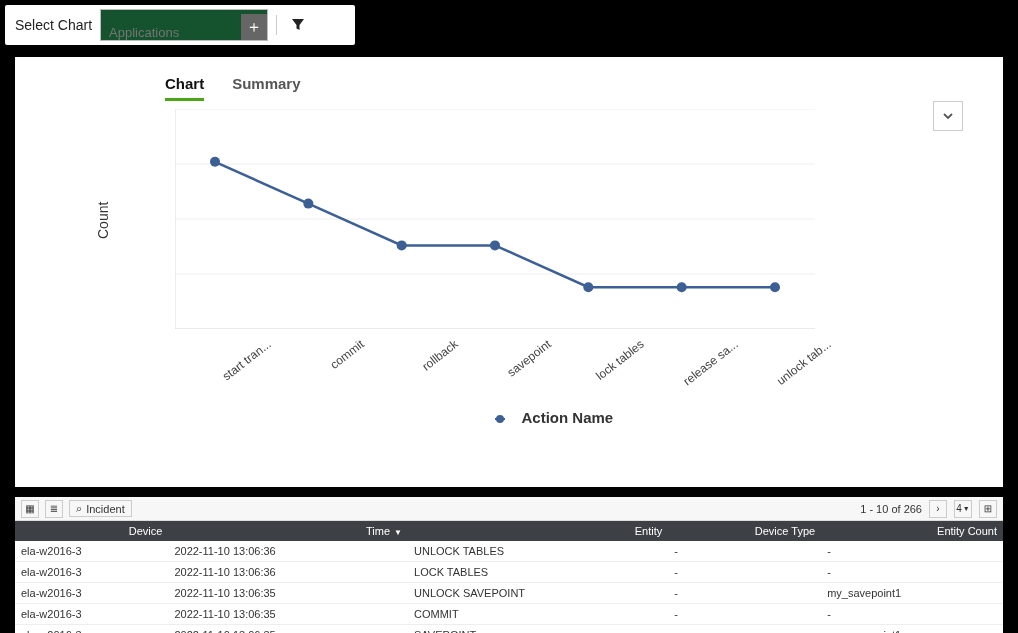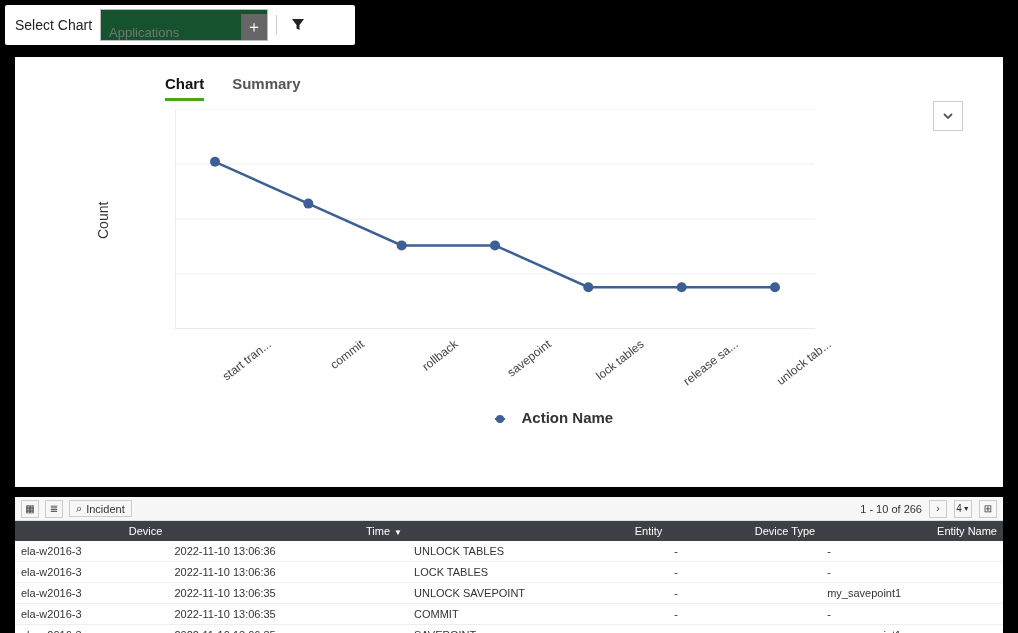--- a/index.html
+++ b/index.html
@@ -135,21 +135,21 @@
         </div>
     </div>
   </div>
   <table>
     <thead>
         <tr id="thead-row">
           <th>Device</th>
           <th>Time<span class="sort-ind">▼</span></th>
           <th>Entity</th>
           <th>Device Type</th>
-          <th>Entity Name</th>
+          <th>Entity Count</th>
         </tr>
       </thead>
     <tbody id="tbody">
         <tr>
           <td>ela-w2016-3</td>
           <td>2022-11-10 13:06:36</td>
           <td>UNLOCK TABLES</td>
           <td>-</td>
           <td>-</td>
         </tr>

